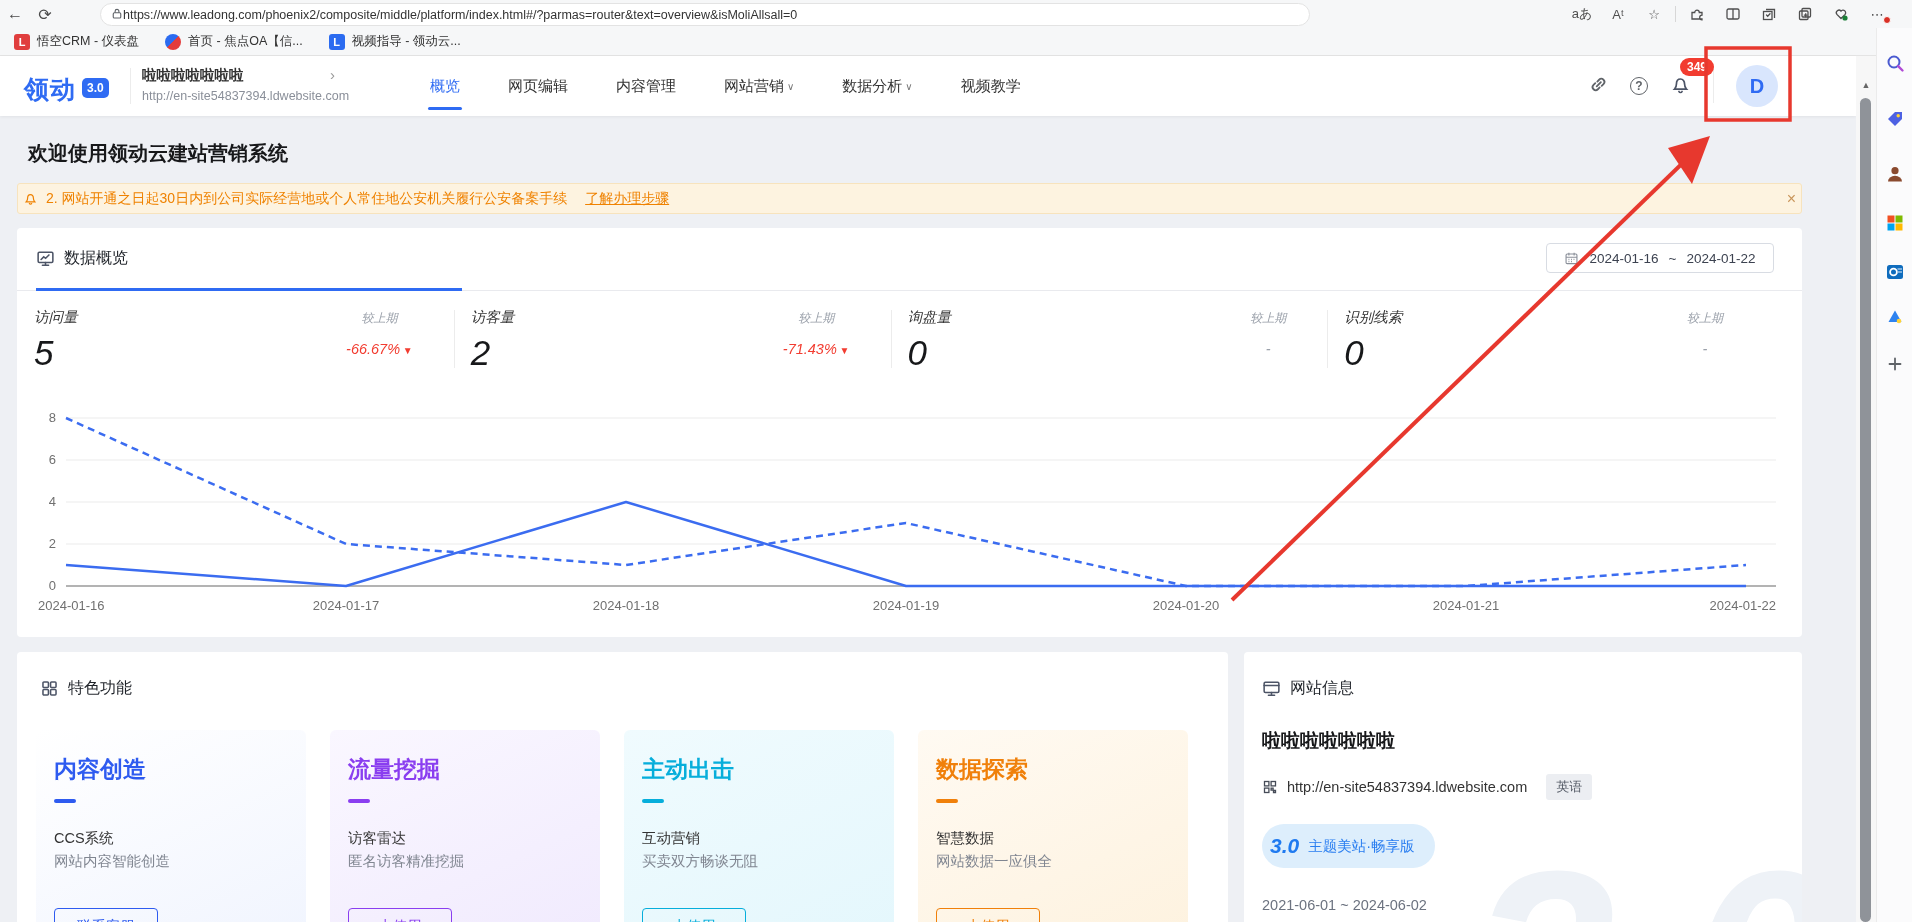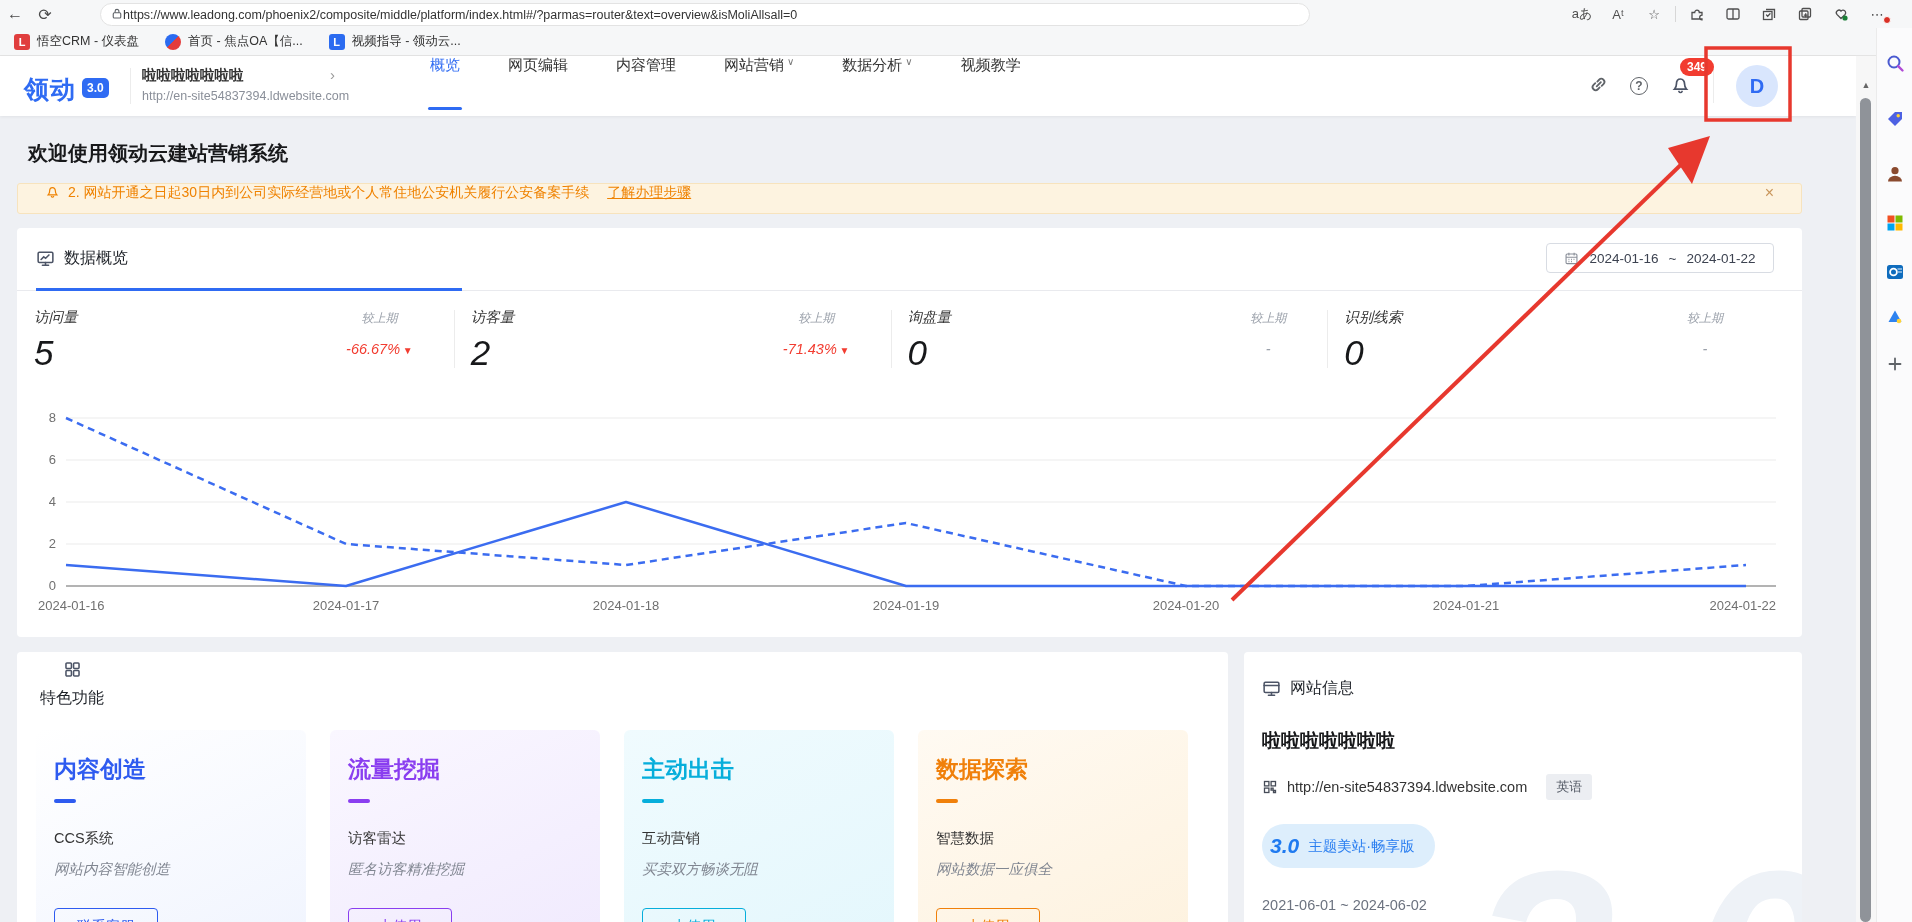--- a/index.html
+++ b/index.html
@@ -23,36 +23,36 @@
 
   
   .app-header { position:absolute; left:0; top:56px; width:1856px; height:60px; background:#fff; box-shadow:0 1px 3px rgba(0,0,0,.06); }
   .logo { position:absolute; left:24px; top:17px; font-size:25px; font-weight:bold; color:#2f6bf3; letter-spacing:1px; }
   .logo-badge { position:absolute; left:82px; top:22px; background:#2f6bf3; color:#fff; font-size:12px; font-weight:bold; border-radius:5px; padding:3px 5px; }
   .hdr-divider { position:absolute; left:130px; top:12px; width:1px; height:36px; background:#ececec; }
   .site-name { position:absolute; left:142px; top:10px; font-size:14.5px; font-weight:bold; color:#333; }
   .site-chevron { position:absolute; left:330px; top:10px; color:#999; font-size:15px; cursor:pointer; }
   .site-url { position:absolute; left:142px; top:33px; font-size:12.5px; color:#8a8f99; }
   .main-nav { position:absolute; left:430px; top:0; height:60px; display:flex; align-items:center; gap:48px; }
-  .nav-item { font-size:15px; color:#333; cursor:pointer; position:relative; height:60px; display:flex; gap:3px; }
+  .nav-item { font-size:15px; color:#333; cursor:pointer; position:relative; height:60px; display:flex; align-items:center; gap:3px; }
   .nav-item .dd { font-size:10px; color:#777; }
   .nav-item.active { color:#2f6bf3; }
   .nav-item.active::after { content:""; position:absolute; left:50%; transform:translateX(-50%); bottom:6px; width:34px; height:3px; border-radius:2px; background:#2f6bf3; }
   .hdr-right { position:absolute; right:78px; top:0; height:60px; display:flex; align-items:center; gap:22px; }
   .hdr-ic { color:#5f6368; cursor:pointer; position:relative; }
   .hdr-ic svg { width:19px; height:19px; }
   .help-circle { width:18px; height:18px; border:1.6px solid #5f6368; border-radius:50%; font-size:12px; display:flex; align-items:center; justify-content:center; color:#5f6368; font-weight:bold; cursor:pointer; }
   .bell-wrap { position:relative; cursor:pointer; }
   .badge { position:absolute; left:10px; top:-16px; background:#f23c30; color:#fff; font-size:12px; border-radius:9px; padding:2px 7px; font-weight:bold; }
   .vdiv { width:1px; height:34px; background:#ececec; }
   .avatar { width:42px; height:42px; border-radius:50%; background:#d9e6fd; color:#2f6bf3; font-weight:bold; font-size:20px; display:flex; align-items:center; justify-content:center; cursor:pointer; }
 
   
   .welcome { position:absolute; left:28px; top:140px; font-size:20px; font-weight:bold; color:#17181a; }
-  .banner { position:absolute; left:17px; top:183px; width:1785px; height:31px; background:#fdf3e0; border:1px solid #f7e3bd; border-radius:3px; display:flex; padding:0 27px; color:#ef8201; }
+  .banner { position:absolute; left:17px; top:183px; width:1785px; height:31px; background:#fdf3e0; border:1px solid #f7e3bd; border-radius:3px; display:flex; align-items:center; padding:0 5px; color:#ef8201; }
   .banner svg { width:15px; height:15px; margin-right:8px; flex:none; }
   .banner-text { font-size:14px; }
   .banner-link { font-size:14px; margin-left:18px; text-decoration:underline; cursor:pointer; color:#ef8201; }
   .banner-close { margin-left:auto; color:#c9955a; font-size:16px; cursor:pointer; }
 
   .card { position:absolute; background:#fff; border-radius:4px; }
   .card-head { display:flex; align-items:center; gap:9px; color:#4c5466; }
   .card-head svg { width:19px; height:19px; }
   .card-title { font-size:16px; color:#1f2329; }
 
@@ -69,31 +69,31 @@
   .stat-value { font-size:35px; color:#17181a; margin-top:6px; font-weight:400; }
   .stat-compare { position:absolute; right:42px; top:18px; text-align:center; }
   .stat-compare .cl { font-size:12px; color:#9aa0aa; }
   .stat-compare .cv { font-size:14.5px; margin-top:14px; color:#f23c30; }
   .stat-compare .cv.neutral { color:#9aa0aa; }
   .stat-compare .tri { font-size:10px; }
   #chart-svg { position:absolute; left:19px; top:177px; }
   #chart-svg text { font-size:13px; fill:#707070; }
 
   #features-card { left:17px; top:652px; width:1211px; height:400px; }
-  #features-card .card-head { position:absolute; left:23px; top:8px;flex-direction:column; }
+  #features-card .card-head { position:absolute; left:23px; top:26px; }
   .fcards { position:absolute; left:19px; top:78px; display:flex; gap:24px; }
   .fcard { width:270px; height:300px; border-radius:6px; padding:24px 18px; position:relative; }
   .fcard.c0 { background:linear-gradient(155deg,#ffffff 0%,#edf2fe 100%); }
   .fcard.c1 { background:linear-gradient(155deg,#faf7ff 0%,#eee7fd 100%); }
   .fcard.c2 { background:linear-gradient(155deg,#f0fbfe 0%,#e1f6fc 100%); }
   .fcard.c3 { background:linear-gradient(155deg,#fffaf2 0%,#fdf0da 100%); }
   .fcard-title { font-size:23px; font-weight:bold; }
   .fcard-dash { width:22px; height:4px; border-radius:2px; margin-top:14px; }
   .fcard-l1 { font-size:14.5px; color:#333; margin-top:26px; }
-  .fcard-l2 { font-size:14.5px; color:#808691; margin-top:12px;font-style:italic; }
+  .fcard-l2 { font-size:14.5px; color:#808691; margin-top:4px; }
   .fcard-btn { position:absolute; left:18px; top:178px; min-width:104px; height:36px; border-radius:4px; border:1px solid currentColor; background:transparent; font-size:14.5px; display:flex; align-items:center; justify-content:center; padding:0 14px; cursor:pointer; }
 
   #siteinfo-card { left:1244px; top:652px; width:558px; height:400px; overflow:hidden; }
   #siteinfo-card .card-head { position:absolute; left:18px; top:26px; }
   .si-name { position:absolute; left:18px; top:76px; font-size:19px; font-weight:bold; color:#17181a; }
   .si-url-row { position:absolute; left:18px; top:122px; display:flex; align-items:center; gap:9px; }
   .si-url-row svg { width:16px; height:16px; color:#454b57; }
   .si-url { font-size:14.5px; color:#333; }
   .lang-tag { background:#eceef2; color:#555b66; font-size:13px; border-radius:3px; padding:4px 10px; margin-left:10px; }
   .plan-pill { position:absolute; left:18px; top:172px; height:44px; background:#ddeefc; border-radius:24px; display:flex; align-items:center; padding:0 20px 0 8px; gap:9px; cursor:pointer; }

